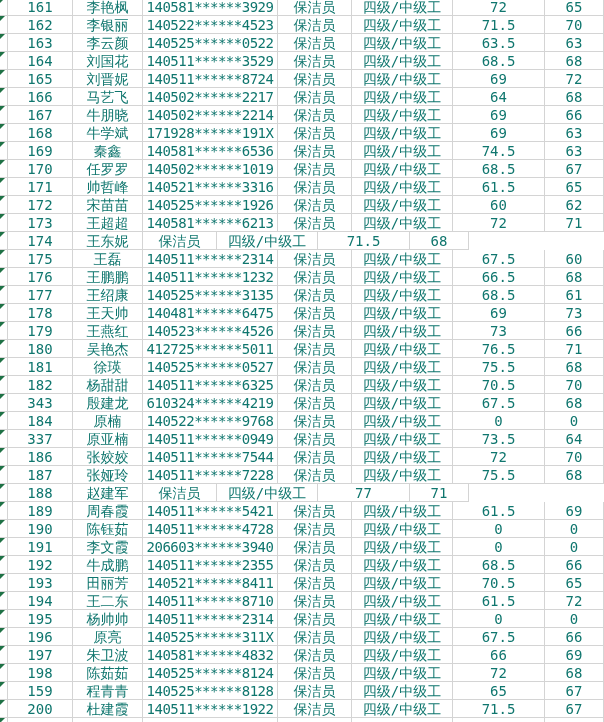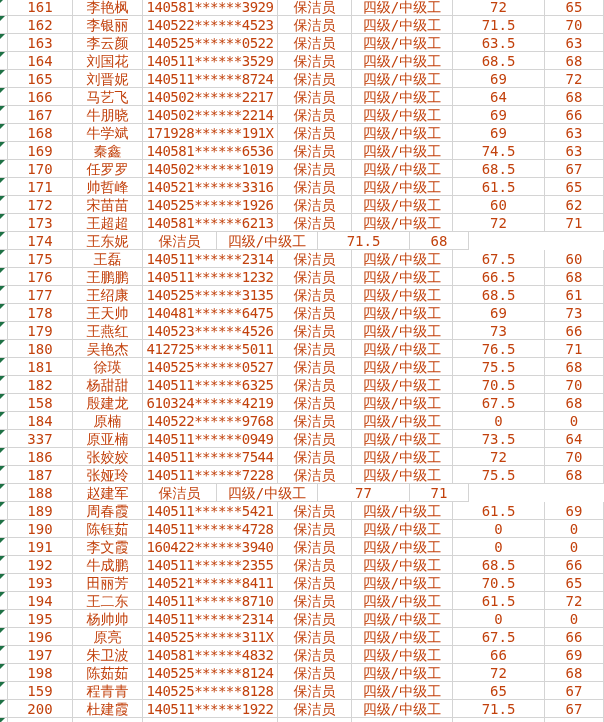--- a/index.html
+++ b/index.html
@@ -4,21 +4,21 @@
 <style>
   html, body { margin: 0; padding: 0; background: #ffffff; }
   .sheet {
     position: relative;
     width: 604px;
     height: 722px;
     overflow: hidden;
     background: #ffffff;
     font-family: "DejaVu Sans Mono", "DejaVu Sans", sans-serif;
     font-size: 14px;
-    color: #c2410c;
+    color: #0f766e;
   }
   .rows { position: absolute; top: -2px; left: 0; }
   .row { display: flex; }
   .cell {
     box-sizing: border-box;
     height: 18px;
     border-right: 1px solid #d4d4d4;
     border-bottom: 1px solid #d4d4d4;
     display: flex;
     align-items: center;
@@ -311,21 +311,21 @@
     <div class="cell c-id">140511******6325</div>
     <div class="cell c-job">保洁员</div>
     <div class="cell c-level">四级/中级工</div>
     <div class="cell c-s1">70.5</div>
     <div class="cell c-s2">70</div>
   </div>
       <div class="row">
     <div class="cell c-err">
           <span class="tri"></span>
         </div>
-    <div class="cell c-no">158</div>
+    <div class="cell c-no">343</div>
     <div class="cell c-name">殷建龙</div>
     <div class="cell c-id">610324******4219</div>
     <div class="cell c-job">保洁员</div>
     <div class="cell c-level">四级/中级工</div>
     <div class="cell c-s1">67.5</div>
     <div class="cell c-s2">68</div>
   </div>
       <div class="row">
     <div class="cell c-err">
           <span class="tri"></span>
@@ -408,21 +408,21 @@
     <div class="cell c-level">四级/中级工</div>
     <div class="cell c-s1">0</div>
     <div class="cell c-s2">0</div>
   </div>
       <div class="row">
     <div class="cell c-err">
           <span class="tri"></span>
         </div>
     <div class="cell c-no">191</div>
     <div class="cell c-name">李文霞</div>
-    <div class="cell c-id">160422******3940</div>
+    <div class="cell c-id">206603******3940</div>
     <div class="cell c-job">保洁员</div>
     <div class="cell c-level">四级/中级工</div>
     <div class="cell c-s1">0</div>
     <div class="cell c-s2">0</div>
   </div>
       <div class="row">
     <div class="cell c-err">
           <span class="tri"></span>
         </div>
     <div class="cell c-no">192</div>

